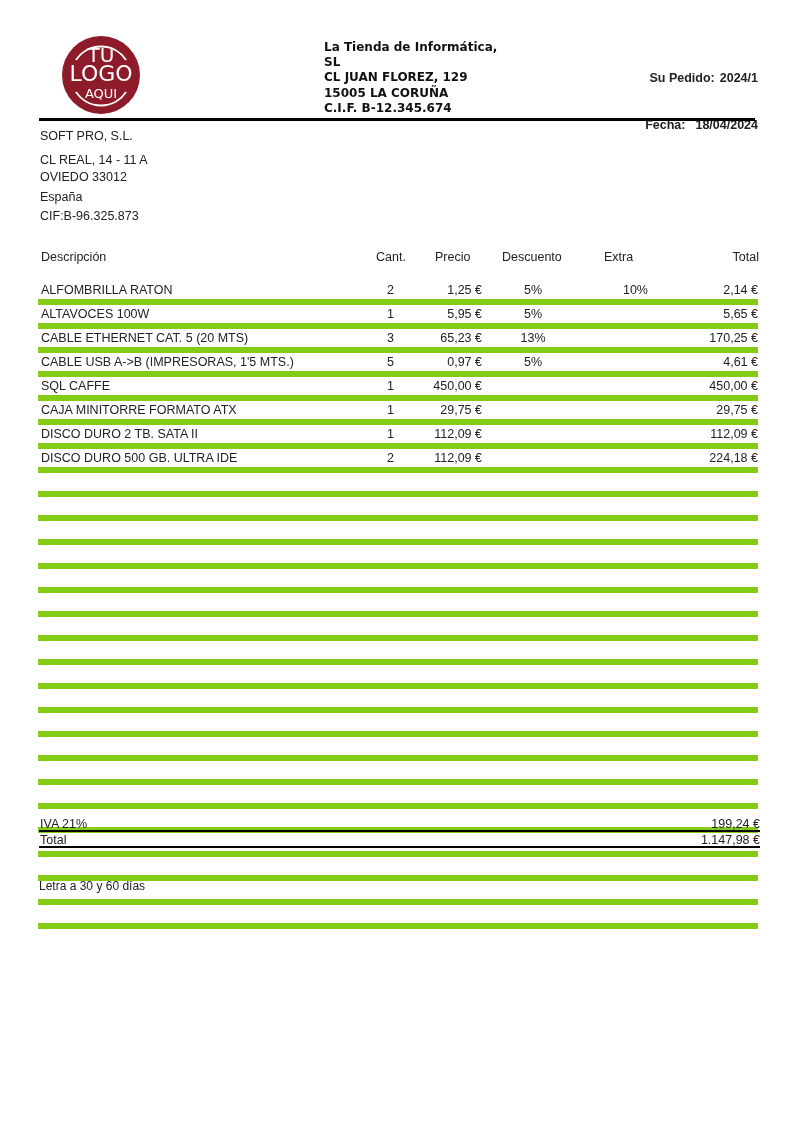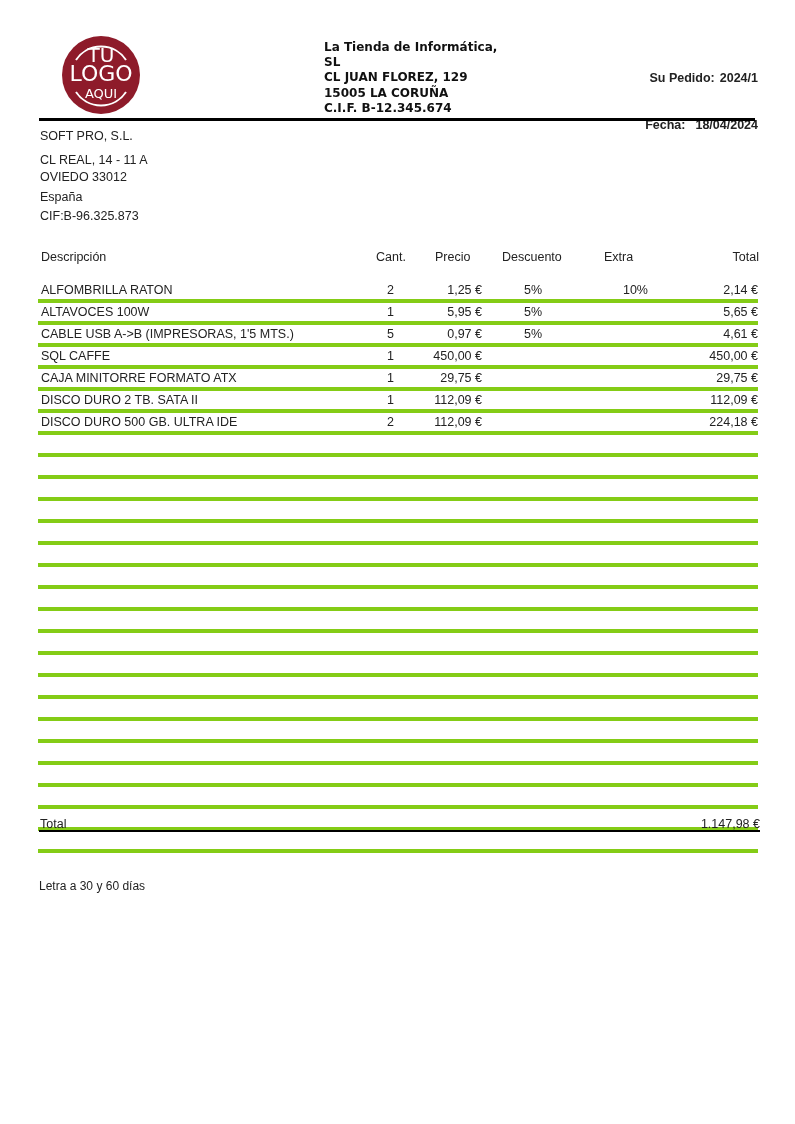--- a/index.html
+++ b/index.html
@@ -33,21 +33,21 @@
 
   
   .client { left:40px; top:129px; font-size:12.5px; color:#222; }
   .client .l { position:absolute; left:0; white-space:nowrap; }
 
   
   .th { top:250px; font-size:12.5px; color:#222; white-space:nowrap; }
 
   
   .rows { left:38px; top:281px; width:720px; }
-  .r { position:relative; height:18px; border-bottom:4px solid #84cc16; font-size:12.5px; color:#222; }
+  .r { position:relative; height:18px; border-bottom:6px solid #84cc16; font-size:12.5px; color:#222; }
   .r span { position:absolute; top:2px; white-space:nowrap; }
   .c-desc { left:3px; }
   .c-qty { left:330px; width:26px; text-align:right; }
   .c-price { left:370px; width:74px; text-align:right; }
   .c-disc { left:470px; width:50px; text-align:center; }
   .c-extra { left:560px; width:50px; text-align:right; }
   .c-total { right:0px; text-align:right; }
 
   
   .tot { left:39px; width:721px; }
@@ -116,20 +116,28 @@
   </div>
   <div class="r">
     <span class="c-desc">ALTAVOCES 100W</span>
     <span class="c-qty">1</span>
     <span class="c-price">5,95 €</span>
     <span class="c-disc">5%</span>
     <span class="c-extra"></span>
     <span class="c-total">5,65 €</span>
   </div>
   <div class="r">
+    <span class="c-desc">CABLE ETHERNET CAT. 5 (20 MTS)</span>
+    <span class="c-qty">3</span>
+    <span class="c-price">65,23 €</span>
+    <span class="c-disc">13%</span>
+    <span class="c-extra"></span>
+    <span class="c-total">170,25 €</span>
+  </div>
+  <div class="r">
     <span class="c-desc">CABLE USB A-&gt;B (IMPRESORAS, 1'5 MTS.)</span>
     <span class="c-qty">5</span>
     <span class="c-price">0,97 €</span>
     <span class="c-disc">5%</span>
     <span class="c-extra"></span>
     <span class="c-total">4,61 €</span>
   </div>
   <div class="r">
     <span class="c-desc">SQL CAFFE</span>
     <span class="c-qty">1</span>
@@ -179,18 +187,22 @@
   <div class="r"></div>
   <div class="r"></div>
   <div class="r"></div>
   <div class="r"></div>
   <div class="r"></div>
   <div class="r"></div>
 </div>
 
 <div class="abs tot" style="top:815px">
   <div class="tot-row">
+    <span class="lab">IVA 21%</span>
+    <span class="val">199,24 €</span>
+  </div>
+  <div class="tot-row">
     <span class="lab">Total</span>
     <span class="val">1.147,98 €</span>
   </div>
 </div>
 
 <div class="abs terms">Letra a 30 y 60 días</div>
 
 </body></html>

